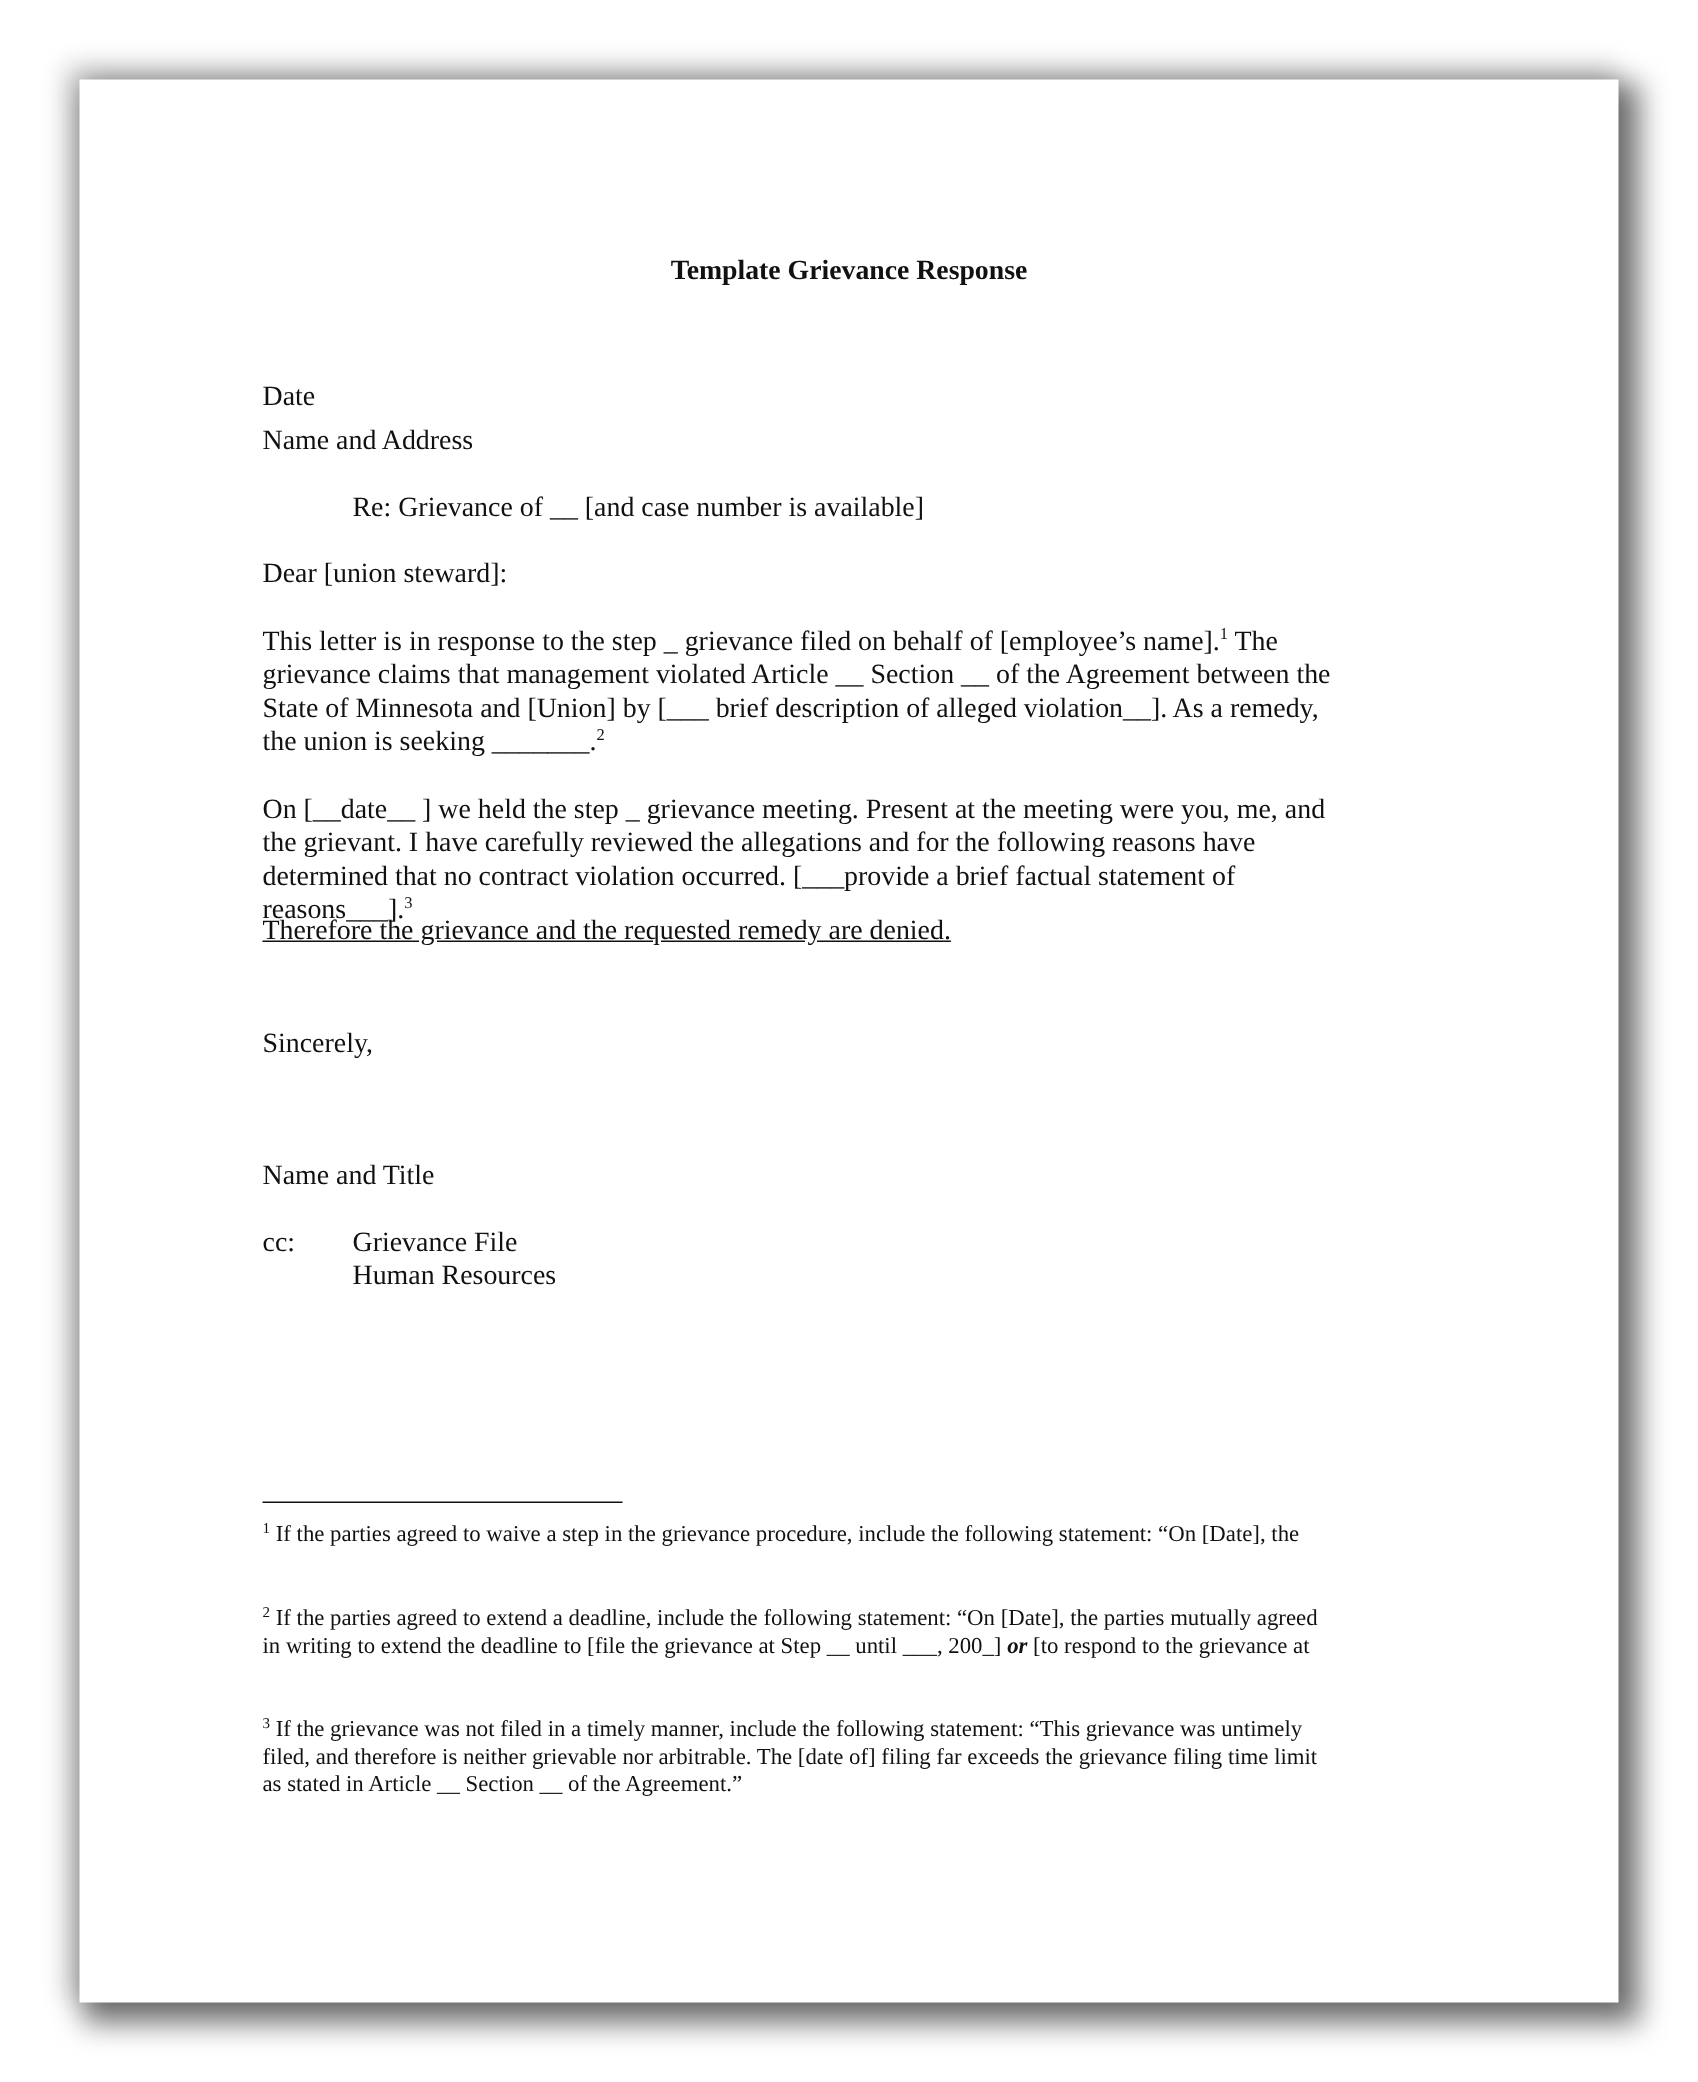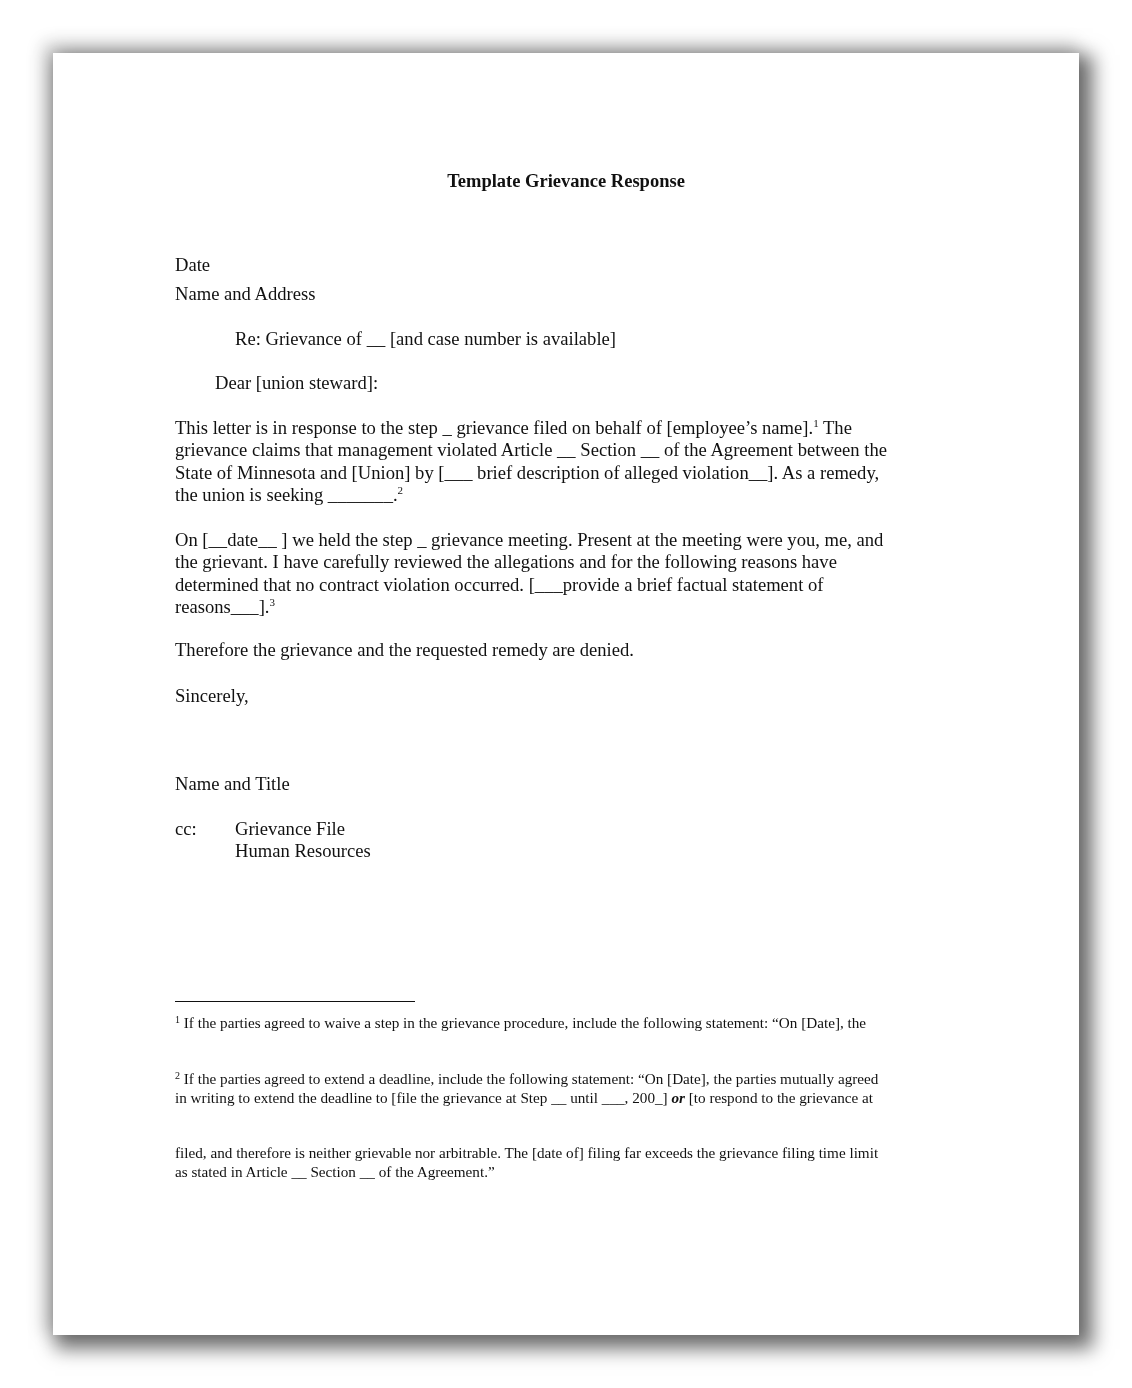--- a/index.html
+++ b/index.html
@@ -88,37 +88,37 @@
 <div class="page">
 
   <div class="abs title">Template Grievance Response</div>
 
   <div class="abs body-text" style="left:122px; top:201px;">Date</div>
 
   <div class="abs body-text" style="left:122px; top:230px;">Name and Address</div>
 
   <div class="abs body-text indent" style="top:275px;">Re: Grievance of __ [and case number is available]</div>
 
-  <div class="abs body-text" style="left:122px; top:319px;margin-left:40px;">Dear [union steward]:</div>
+  <div class="abs body-text" style="left:122px; top:319px;">Dear [union steward]:</div>
 
   <div class="para" style="top:364px;">
     <span class="line"><span>This letter is in response to the step _ grievance filed on behalf of [employee’s name].</span><sup>1</sup><span> The</span></span>
     <span class="line">grievance claims that management violated Article __ Section __ of the Agreement between the</span>
     <span class="line">State of Minnesota and [Union] by [___ brief description of alleged violation__]. As a remedy,</span>
     <span class="line"><span>the union is seeking _______.</span><sup>2</sup></span>
   </div>
 
   <div class="para" style="top:476px;">
     <span class="line">On [__date__ ] we held the step _ grievance meeting. Present at the meeting were you, me, and</span>
     <span class="line">the grievant. I have carefully reviewed the allegations and for the following reasons have</span>
     <span class="line">determined that no contract violation occurred. [___provide a brief factual statement of</span>
     <span class="line"><span>reasons___].</span><sup>3</sup></span>
   </div>
 
-  <div class="abs body-text" style="left:122px; top:586px;">Therefore the grievance and the requested remedy are denied.</div>
+  <div class="abs body-text" style="left:122px; top:557px;text-decoration:underline;">Therefore the grievance and the requested remedy are denied.</div>
 
   <div class="abs body-text" style="left:122px; top:632px;">Sincerely,</div>
 
   <div class="abs body-text" style="left:122px; top:720px;">Name and Title</div>
 
   <div class="abs body-text cc-label" style="top:765px;">cc:</div>
   <div class="abs body-text cc-item" style="top:765px;">Grievance File</div>
   <div class="abs body-text cc-item" style="top:787px;">Human Resources</div>
 
   <div class="fn-rule"></div>
@@ -126,18 +126,19 @@
   <div class="fn" style="top:961px;">
     <span class="line"><sup>1</sup><span> If the parties agreed to waive a step in the grievance procedure, include the following statement:  “On [Date], the</span></span>
   </div>
 
   <div class="fn" style="top:1017px;">
     <span class="line"><sup>2</sup><span> If the parties agreed to extend a deadline, include the following statement:  “On [Date], the parties mutually agreed</span></span>
     <span class="line"><span>in writing to extend the deadline to [file the grievance at Step __ until ___, 200_] </span><em>or</em><span> [to respond to the grievance at</span></span>
   </div>
 
   <div class="fn" style="top:1091px;">
+    <span class="line"><sup>3</sup><span> If the grievance was not filed in a timely manner, include the following statement:  “This grievance was untimely</span></span>
     <span class="line">filed, and therefore is neither grievable nor arbitrable.  The [date of] filing far exceeds the grievance filing time limit</span>
     <span class="line">as stated in Article __ Section __ of the Agreement.”</span>
   </div>
 
 
 </div>
 
 </body></html>

